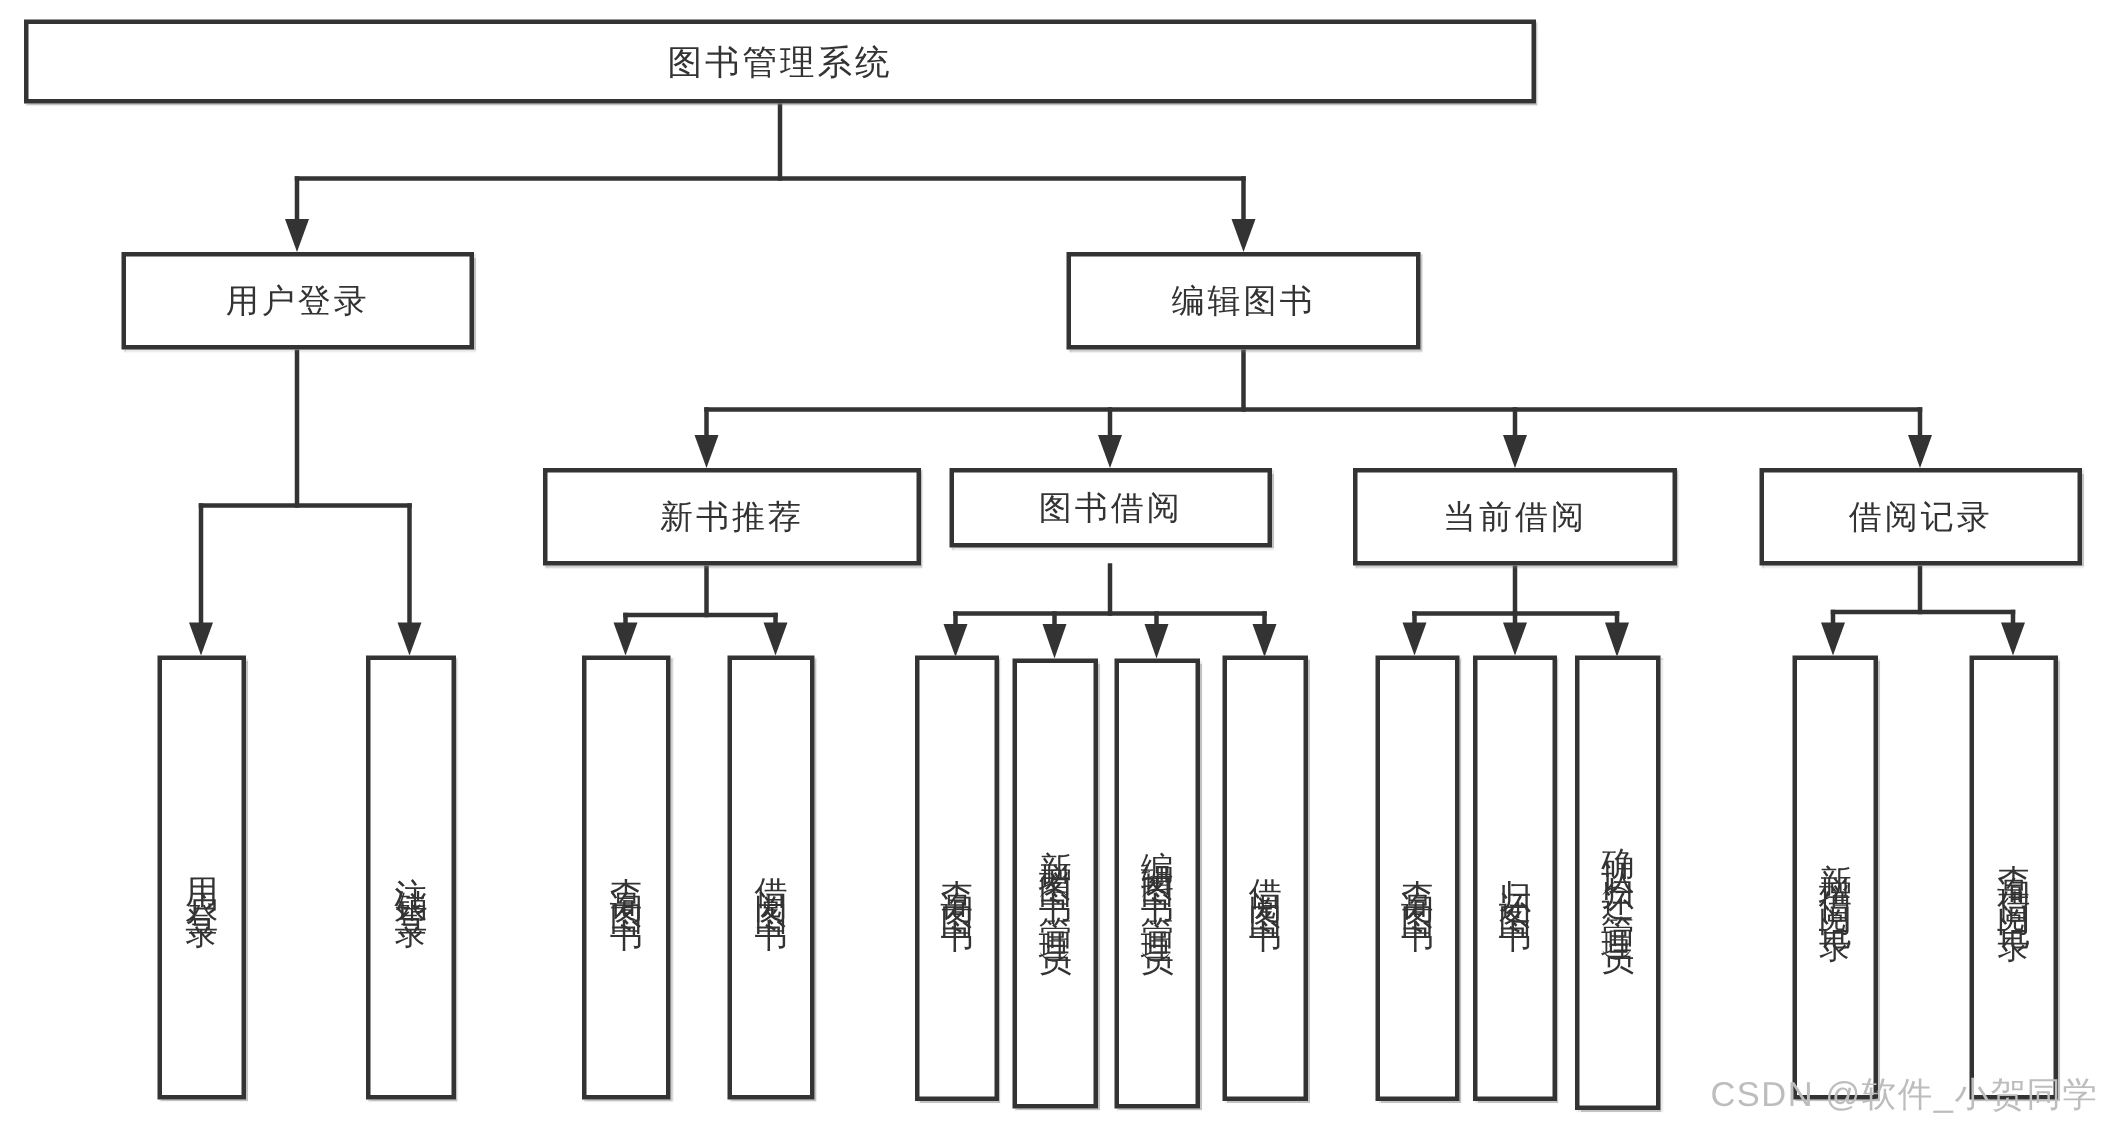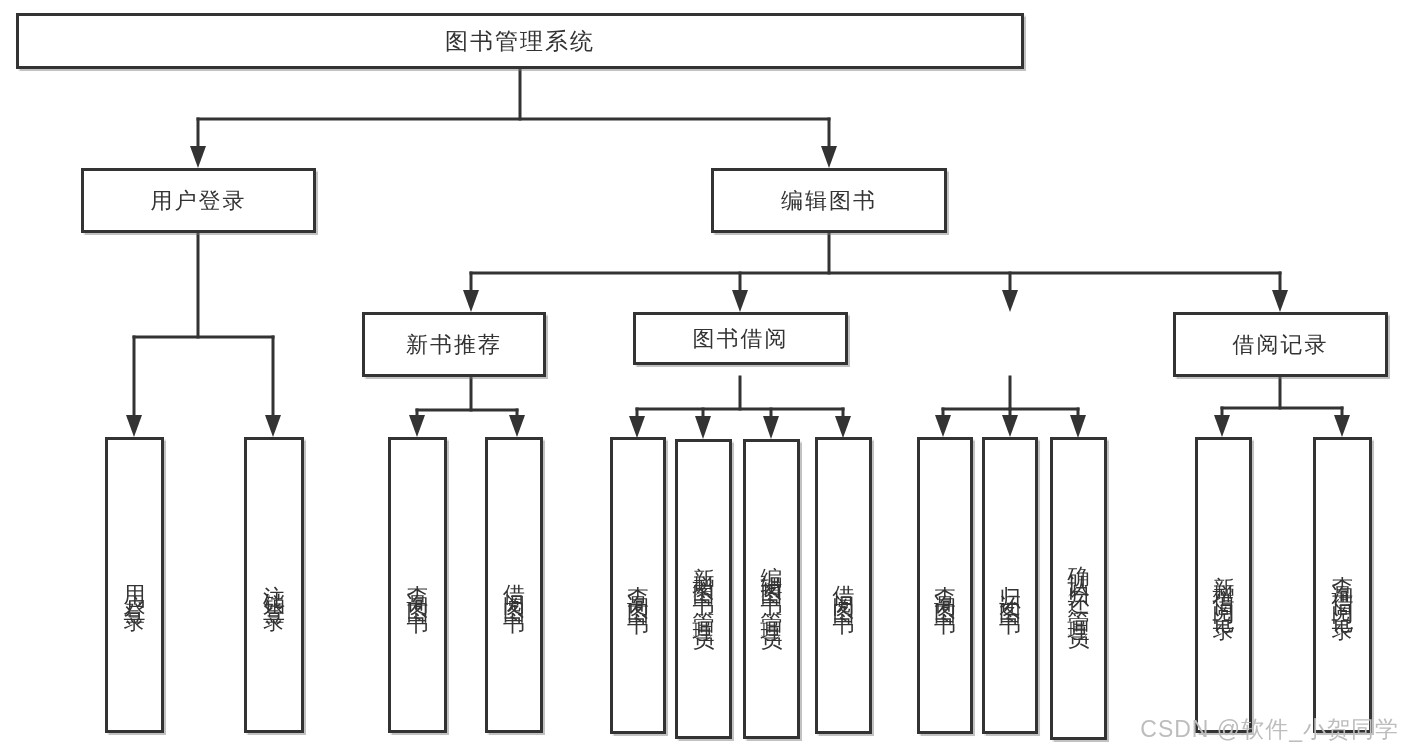--- a/index.html
+++ b/index.html
@@ -147,22 +147,23 @@
       <line x1="1342" y1="408" x2="1342" y2="418"></line>
       <polygon points="1334,415 1350,415 1342,437"></polygon>
     </g>
   </svg>
 
   <div class="box h root" style="left:16px; top:13px; width:1008px; height:56px;">图书管理系统</div>
 
   <div class="box h" style="left:81px; top:168px; width:235px; height:65px;">用户登录</div>
   <div class="box h" style="left:711px; top:168px; width:236px; height:65px;">编辑图书</div>
 
-  <div class="box h" style="left:362px; top:312px; width:184px; height:65px;">新书推荐</div>
+  <div class="box h" style="left:362px; top:312px; width:252px; height:65px;">新书推荐</div>
   <div class="box h" style="left:633px; top:312px; width:215px; height:53px;">图书借阅</div>
+  <div class="box h" style="left:902px; top:312px; width:216px; height:65px;">当前借阅</div>
   <div class="box h" style="left:1173px; top:312px; width:215px; height:65px;">借阅记录</div>
 
   <div class="box v" style="left:105px; top:437px; width:59px; height:296px;">用户登录</div>
   <div class="box v" style="left:244px; top:437px; width:60px; height:296px;">注销登录</div>
 
   <div class="box v" style="left:388px; top:437px; width:59px; height:296px;">查询图书</div>
   <div class="box v" style="left:485px; top:437px; width:58px; height:296px;">借阅图书</div>
 
   <div class="box v" style="left:610px; top:437px; width:56px; height:297px;">查询图书</div>
   <div class="box v" style="left:675px; top:439px; width:57px; height:300px;">新增图书（管理员）</div>

